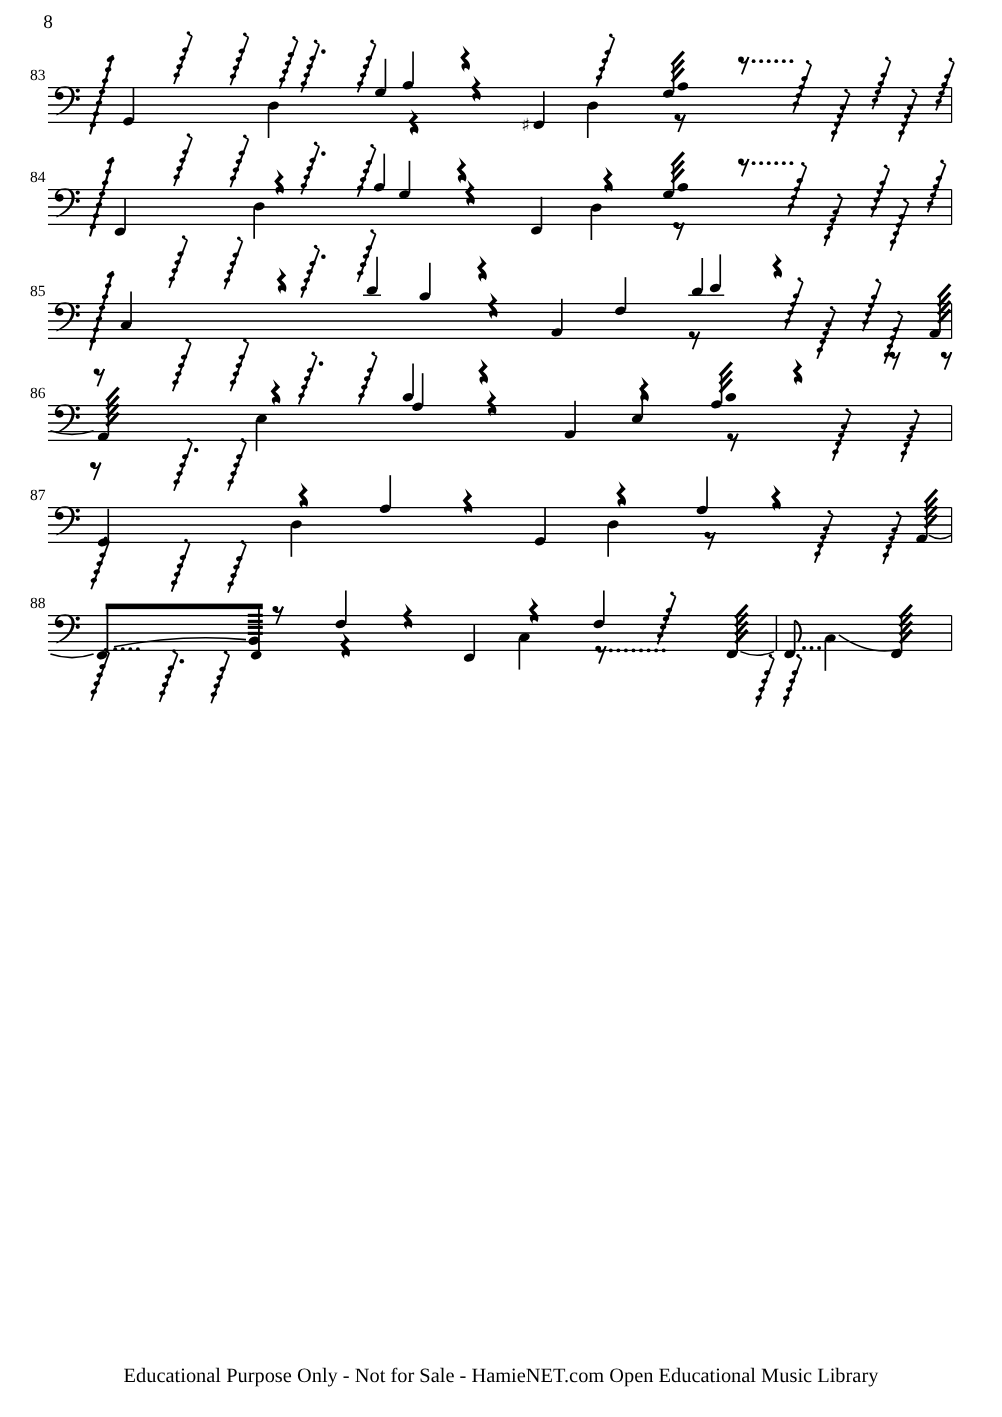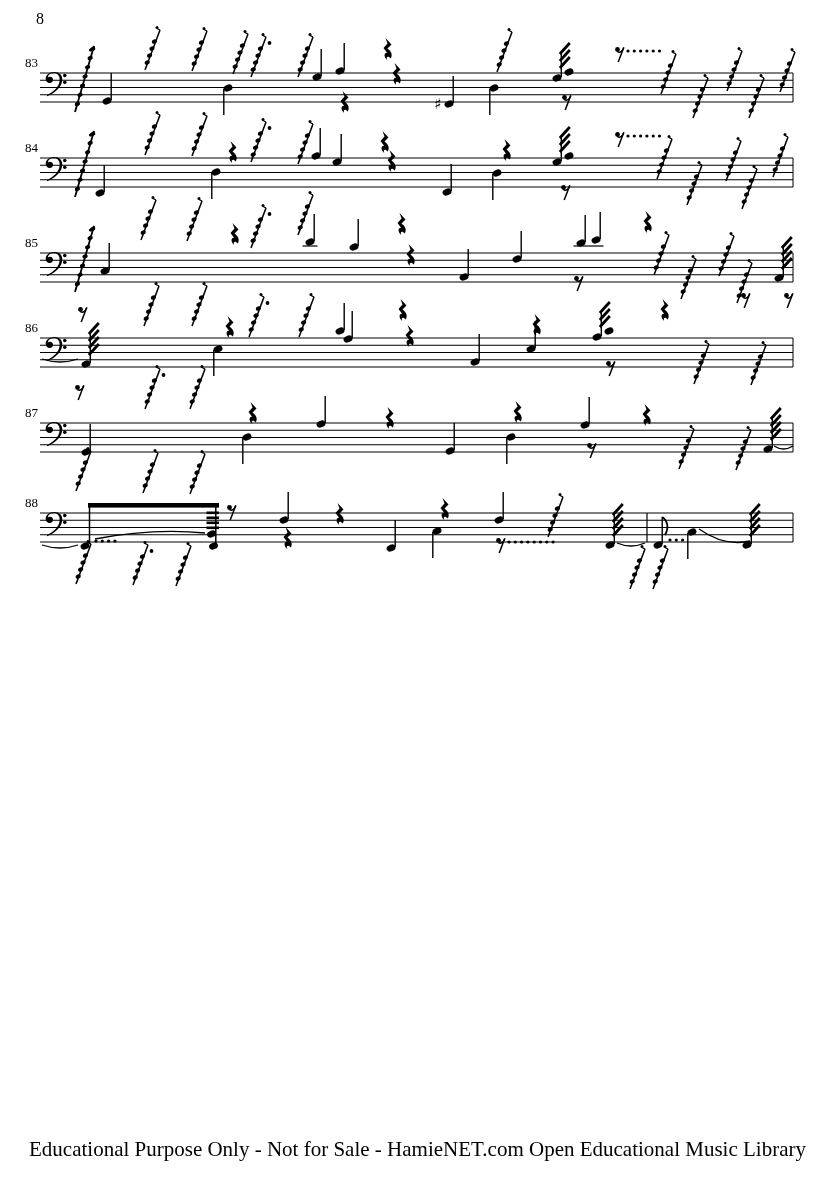--- a/index.html
+++ b/index.html
@@ -1,19 +1,19 @@
 <!DOCTYPE html>
 <html><head>
 <meta charset="utf-8">
 <style>
   html,body{margin:0;padding:0;background:#fff;}
   .page{position:relative;width:835px;height:1181px;background:#ffffff;overflow:hidden;
         font-family:"Liberation Serif", serif;color:#000;}
   .page-number{position:absolute;left:36px;top:10px;font-size:16px;color:#000;}
-  .footer{position:absolute;left:0;right:0;top:1137px;text-align:center;font-size:21px;color:#000;}
+  .footer{position:absolute;left:0;right:0;top:1137px;text-align:center;font-size:17px;color:#000;}
   svg#score{position:absolute;left:0;top:0;}
 </style>
 </head>
 <body>
 
 <div class="page">
   <div class="page-number">8</div>
   <svg id="score" width="835" height="1181" viewBox="0 0 835 1181">
       <g>
         <g>

